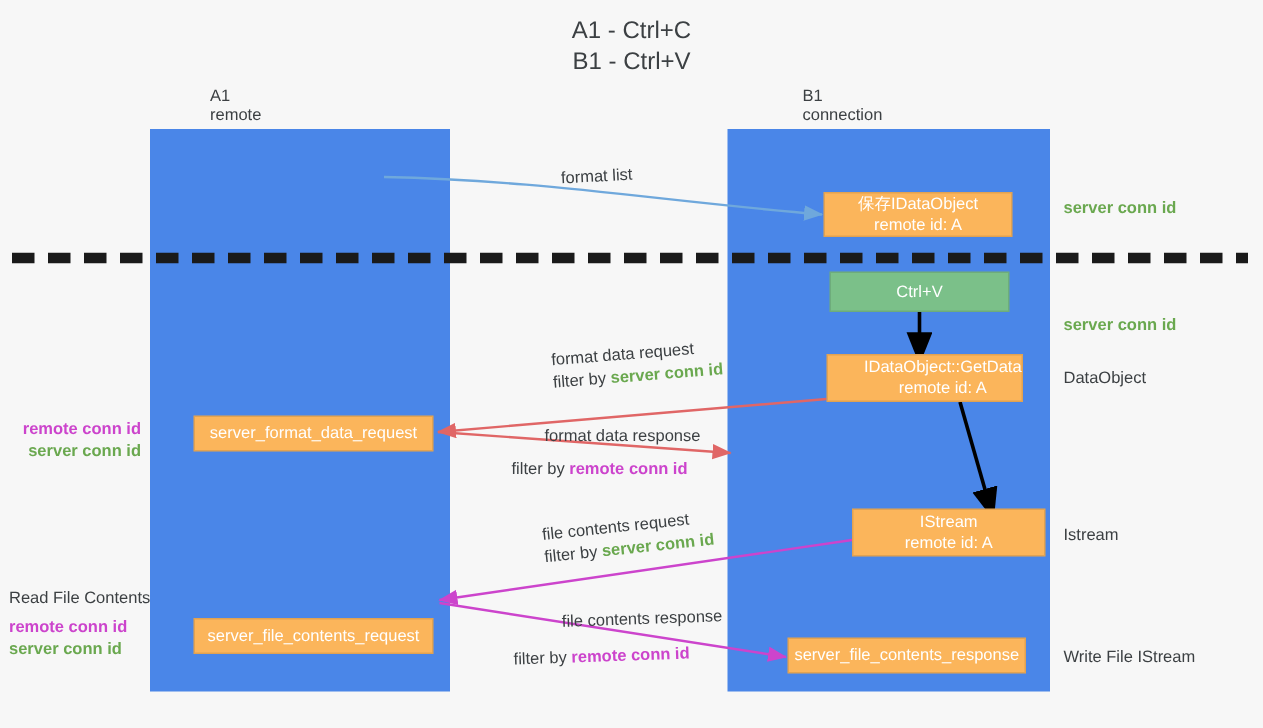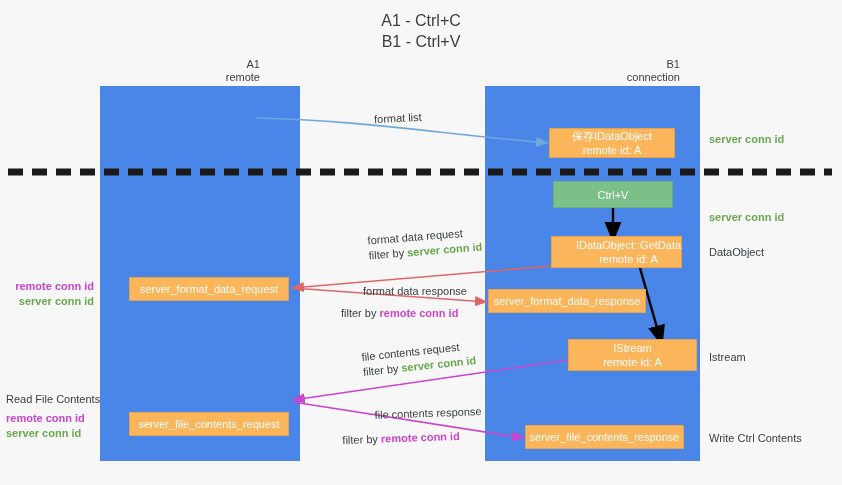--- a/index.html
+++ b/index.html
@@ -16,21 +16,21 @@
   .title{
     position:absolute;left:0;top:10px;width:842px;text-align:center;
     font-size:16px;line-height:21px;color:#3c4043;z-index:6;
   }
   .title div{white-space:pre;}
 
   .lane{
     position:absolute;background:#4a86e8;z-index:1;
   }
   .lane-head{
-    position:absolute;text-align:right;font-size:11px;line-height:13px;
+    position:absolute;text-align:left;font-size:11px;line-height:13px;
     color:#3c4043;z-index:6;
   }
 
   .node{
     position:absolute;z-index:4;box-sizing:border-box;
     display:flex;flex-direction:column;align-items:center;justify-content:center;
     text-align:center;color:#ffffff;font-size:11px;line-height:14px;
     border:1px solid rgba(0,0,0,0.10);
   }
   .node.green{background:#7bc089;}
@@ -125,23 +125,20 @@
 
   <div class="node orange" style="left:551px;top:236px;width:131px;height:32px;padding-left:24px;">
     <div>IDataObject::GetData</div>
     <div class="l2">remote id: A</div>
   </div>
 
   <div class="node orange" style="left:129px;top:277px;width:160px;height:24px;">
     <div>server_format_data_request</div>
   </div>
 
-  <div class="node orange" style="left:488px;top:289px;width:158px;height:24px;">
-    <div>server_format_data_response</div>
-  </div>
 
   <div class="node orange" style="left:568px;top:339px;width:129px;height:32px;">
     <div>IStream</div>
     <div class="l2">remote id: A</div>
   </div>
 
   <div class="node orange" style="left:129px;top:412px;width:160px;height:24px;">
     <div>server_file_contents_request</div>
   </div>
 
@@ -178,21 +175,21 @@
     <div>file contents response</div>
     <div style="margin-top:9px;margin-left:-33px;">
       <span>filter by </span><span class="magenta">remote conn id</span>
     </div>
   </div>
 
   <div class="side-label green" style="left:709px;top:132px;">server conn id</div>
   <div class="side-label green" style="left:709px;top:210px;">server conn id</div>
   <div class="side-label" style="left:709px;top:245px;">DataObject</div>
   <div class="side-label" style="left:709px;top:350px;">Istream</div>
-  <div class="side-label" style="left:709px;top:431px;">Write Ctrl Contents</div>
+  <div class="side-label" style="left:709px;top:431px;">Write File IStream</div>
 
   <div class="legend-block" style="left:8px;top:279px;width:86px;text-align:right;">
     <div class="line m">remote conn id</div>
     <div class="line g">server conn id</div>
   </div>
 
   <div class="legend-block" style="left:6px;top:392px;width:88px;">
     <div class="line d">Read File Contents</div>
     <div class="line m" style="margin-top:4px;">remote conn id</div>
     <div class="line g">server conn id</div>

